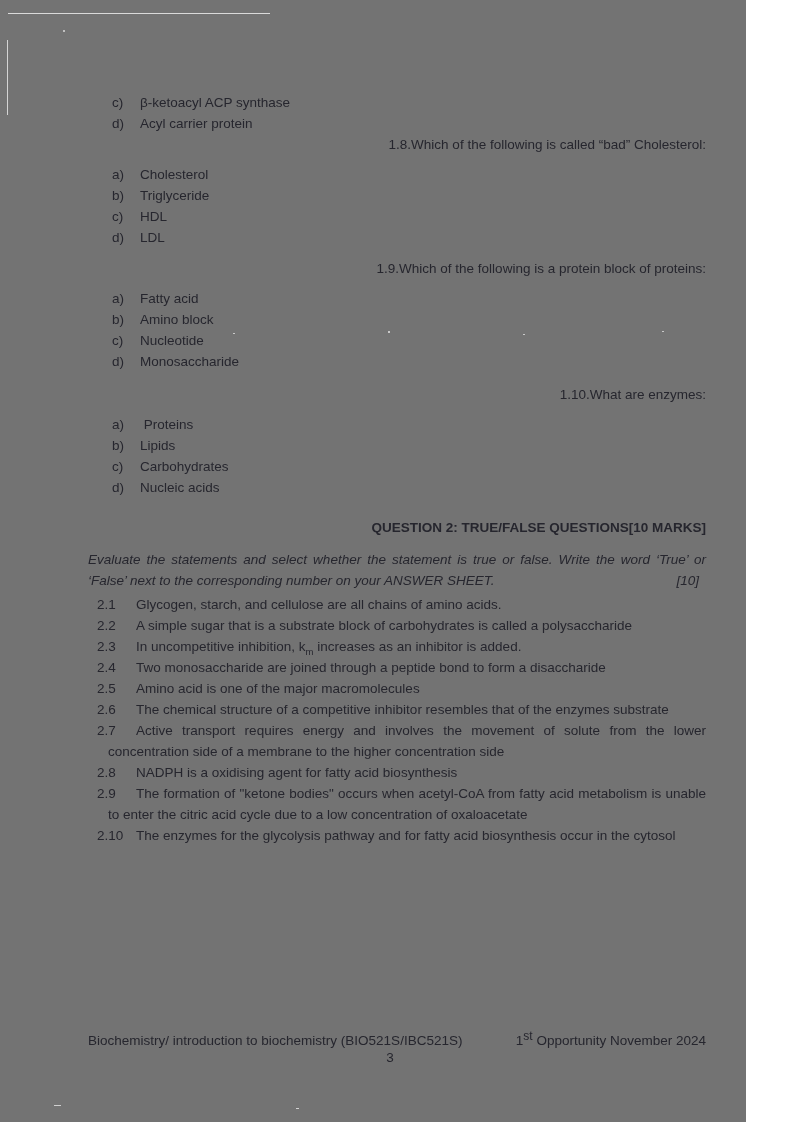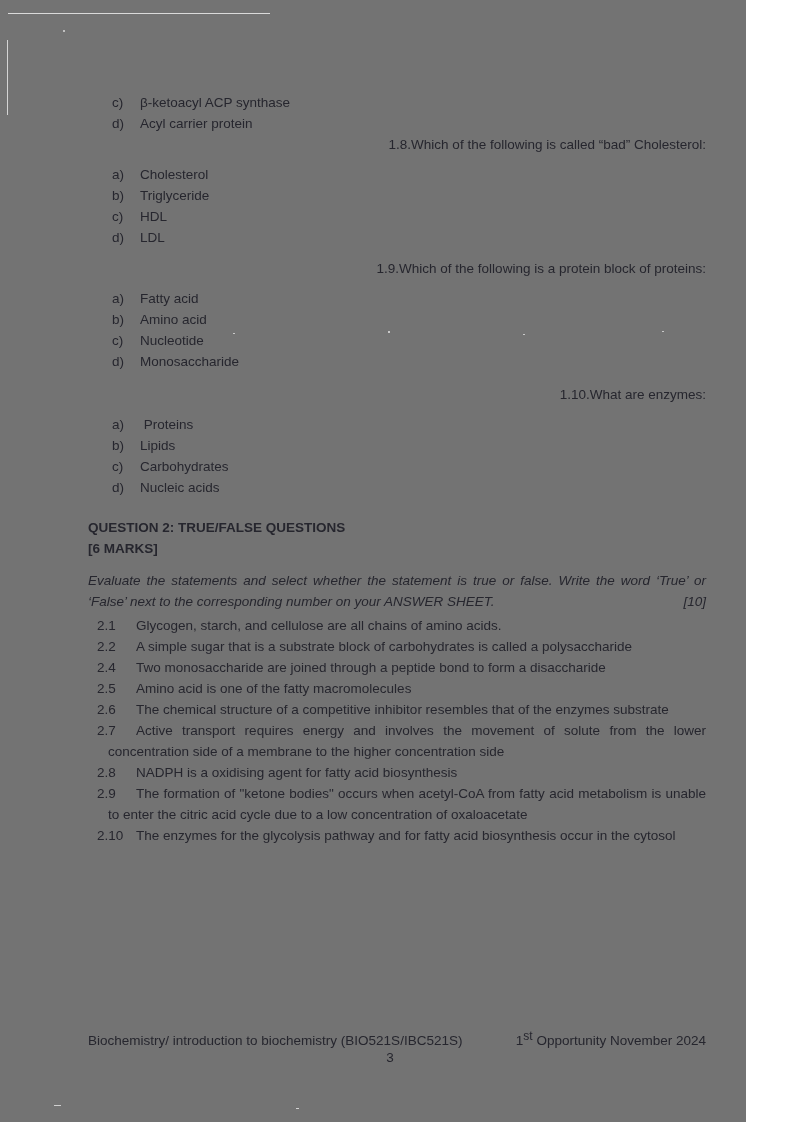--- a/index.html
+++ b/index.html
@@ -11,23 +11,23 @@
   }
   .content { position:absolute; left:88px; top:92px; width:618px; }
   .optgroup { margin-top:9px; }
   .optgroup.first { margin-top:0; }
   .opt { padding-left:24px; }
   .opt .letter { display:inline-block; width:28px; }
   .qblock + .qblock { margin-top:10px; }
   .qblock:nth-child(3) { margin-top:12px; }
   .question { padding-left:2px;text-align:right; }
   .question .qnum { display:inline-block; width:42px; }
-  .q2-head { margin-top:19px; display:flex; justify-content:flex-end; font-weight:bold;flex-direction:column; }
+  .q2-head { margin-top:19px; display:flex; justify-content:flex-end; font-weight:bold; }
   .instructions { margin-top:11px; position:relative; text-align:justify;font-style:italic; }
-  .instructions .inline-marks { position:absolute; right:0; top:21px; }
+  .instructions .inline-marks { position:absolute; right:7px; top:21px; }
   .statements { margin-top:3px; }
   .stmt { padding-left:20px; text-indent:-11px; text-align:justify; }
   .stmt .snum { display:inline-block; width:39px; text-indent:0; }
   sub { font-size:9.5px; line-height:0; vertical-align:sub; }
   sup { font-size:12px; line-height:0; vertical-align:super; }
   .footer { position:absolute; left:88px; width:618px; top:1030px; display:flex; justify-content:space-between; }
   .pagenum { position:absolute; left:0; top:1047px; width:780px; text-align:center; }
   .speck { position:absolute; background:#c9c9c9; }
 </style>
 </head>
@@ -59,51 +59,52 @@
             <div class="opt"><span class="letter">a)</span><span>Cholesterol</span></div>
             <div class="opt"><span class="letter">b)</span><span>Triglyceride</span></div>
             <div class="opt"><span class="letter">c)</span><span>HDL</span></div>
             <div class="opt"><span class="letter">d)</span><span>LDL</span></div>
           </div>
         </div>
         <div class="qblock">
           <div class="question"><span class="qnum">1.9.</span><span>Which of the following is a protein block of proteins:</span></div>
           <div class="optgroup">
             <div class="opt"><span class="letter">a)</span><span>Fatty acid</span></div>
-            <div class="opt"><span class="letter">b)</span><span>Amino acid</span></div>
+            <div class="opt"><span class="letter">b)</span><span>Amino block</span></div>
             <div class="opt"><span class="letter">c)</span><span>Nucleotide</span></div>
             <div class="opt"><span class="letter">d)</span><span>Monosaccharide</span></div>
           </div>
         </div>
         <div class="qblock">
           <div class="question"><span class="qnum">1.10.</span><span>What are enzymes:</span></div>
           <div class="optgroup">
             <div class="opt"><span class="letter">a)</span><span> Proteins</span></div>
             <div class="opt"><span class="letter">b)</span><span>Lipids</span></div>
             <div class="opt"><span class="letter">c)</span><span>Carbohydrates</span></div>
             <div class="opt"><span class="letter">d)</span><span>Nucleic acids</span></div>
           </div>
         </div>
       </div>
 
     <div class="q2-head">
       <span>QUESTION 2: TRUE/FALSE QUESTIONS</span>
-      <span>[6 MARKS]</span>
+      <span>[10 MARKS]</span>
     </div>
 
     <div class="instructions">
       <span>Evaluate the statements and select whether the statement is true or false. Write the word ‘True’ or ‘False’ next to the corresponding number on your ANSWER SHEET.</span>
       <span class="inline-marks">[10]</span>
     </div>
 
     <div id="statements" class="statements">
         <div class="stmt"><span class="snum">2.1</span><span>Glycogen, starch, and cellulose are all chains of amino acids.</span></div>
         <div class="stmt"><span class="snum">2.2</span><span>A simple sugar that is a substrate block of carbohydrates is called a polysaccharide</span></div>
+        <div class="stmt"><span class="snum">2.3</span><span>In uncompetitive inhibition, k<sub>m</sub> increases as an inhibitor is added.</span></div>
         <div class="stmt"><span class="snum">2.4</span><span>Two monosaccharide are joined through a peptide bond to form a disaccharide</span></div>
-        <div class="stmt"><span class="snum">2.5</span><span>Amino acid is one of the fatty macromolecules</span></div>
+        <div class="stmt"><span class="snum">2.5</span><span>Amino acid is one of the major macromolecules</span></div>
         <div class="stmt"><span class="snum">2.6</span><span>The chemical structure of a competitive inhibitor resembles that of the enzymes substrate</span></div>
         <div class="stmt"><span class="snum">2.7</span><span>Active transport requires energy and involves the movement of solute from the lower concentration side of a membrane to the higher concentration side</span></div>
         <div class="stmt"><span class="snum">2.8</span><span>NADPH is a oxidising agent for fatty acid biosynthesis</span></div>
         <div class="stmt"><span class="snum">2.9</span><span>The formation of "ketone bodies" occurs when acetyl-CoA from fatty acid metabolism is unable to enter the citric acid cycle due to a low concentration of oxaloacetate</span></div>
         <div class="stmt"><span class="snum">2.10</span><span>The enzymes for the glycolysis pathway and for fatty acid biosynthesis occur in the cytosol</span></div>
       </div>
 
   </div>
 
   <div class="footer">

